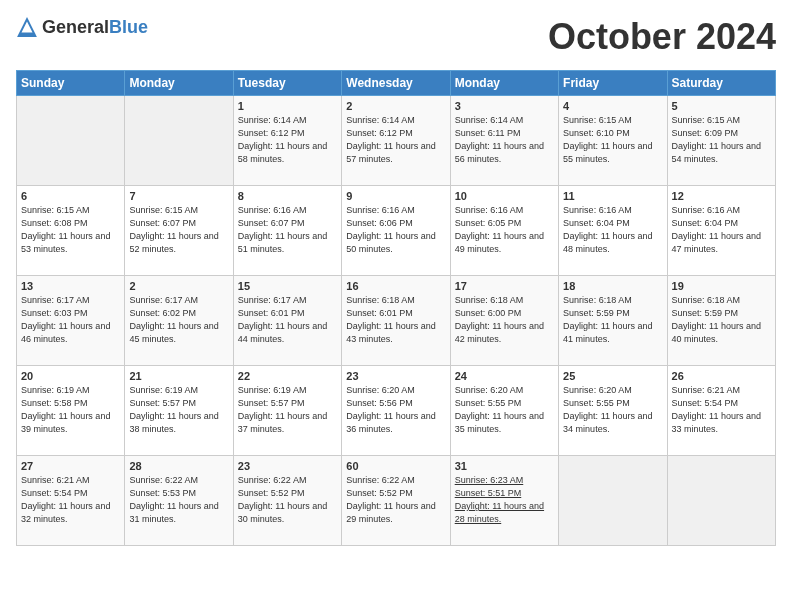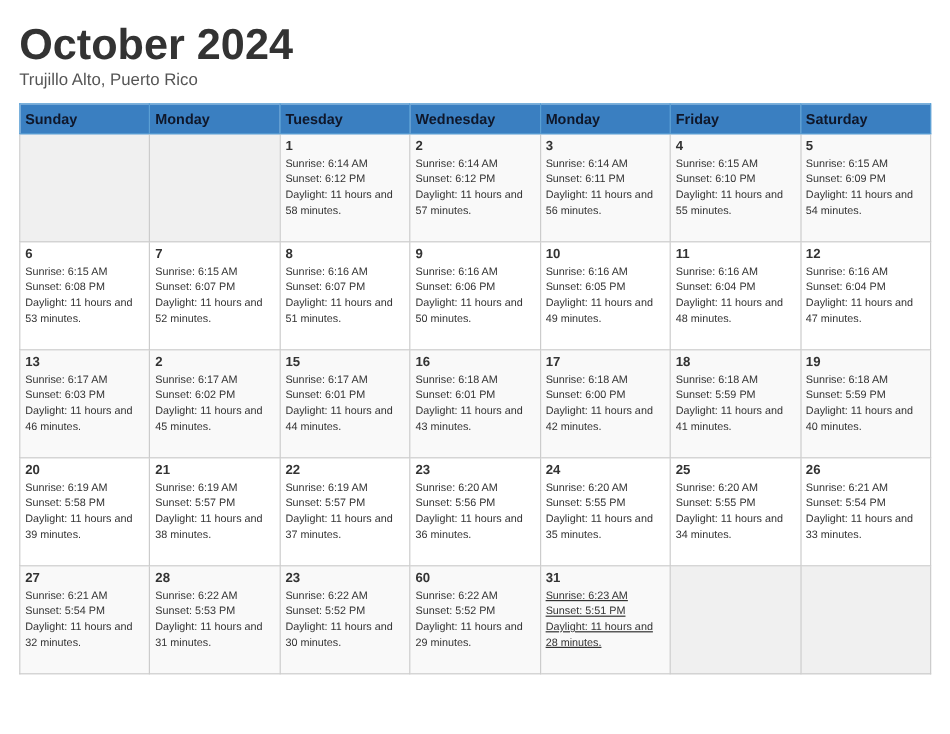--- a/index.html
+++ b/index.html
@@ -47,21 +47,21 @@
       font-size: 14px;
       color: #555;
     }
     table {
       width: 100%;
       border-collapse: collapse;
       table-layout: fixed;
     }
     thead tr th {
       background-color: #3a7fc1;
-      color: #0f172a;
+      color: #ffffff;
       font-size: 12px;
       font-weight: bold;
       padding: 5px 4px;
       text-align: left;
       border: 1px solid #5a9fd4;
     }
     tbody tr td {
       vertical-align: top;
       border: 1px solid #ccc;
       padding: 4px 4px;
@@ -86,23 +86,31 @@
       color: #333;
     }
     .empty-cell {
       background: #f0f0f0 !important;
     }
   </style>
 </head>
 <body>
 
 <div class="header">
+  <div class="logo">
+    <svg class="logo-icon" viewBox="0 0 40 40" xmlns="http://www.w3.org/2000/svg">
+      <polygon points="20,2 38,38 2,38" fill="#3a7fc1"></polygon>
+      <polygon points="20,10 30,30 10,30" fill="#fff"></polygon>
+    </svg>
+    <div>
+      <span class="logo-text-general">General</span><span class="logo-text-blue">Blue</span>
+    </div>
+  </div>
   <div class="title-block">
     <div class="month-title">October 2024</div>
-    <div class="location">Trujillo Alto, Puerto Rico</div>
   </div>
 </div>
 
 <table>
   <thead>
     <tr>
     <th>Sunday</th>
         <th>Monday</th>
         <th>Tuesday</th>
         <th>Wednesday</th>

